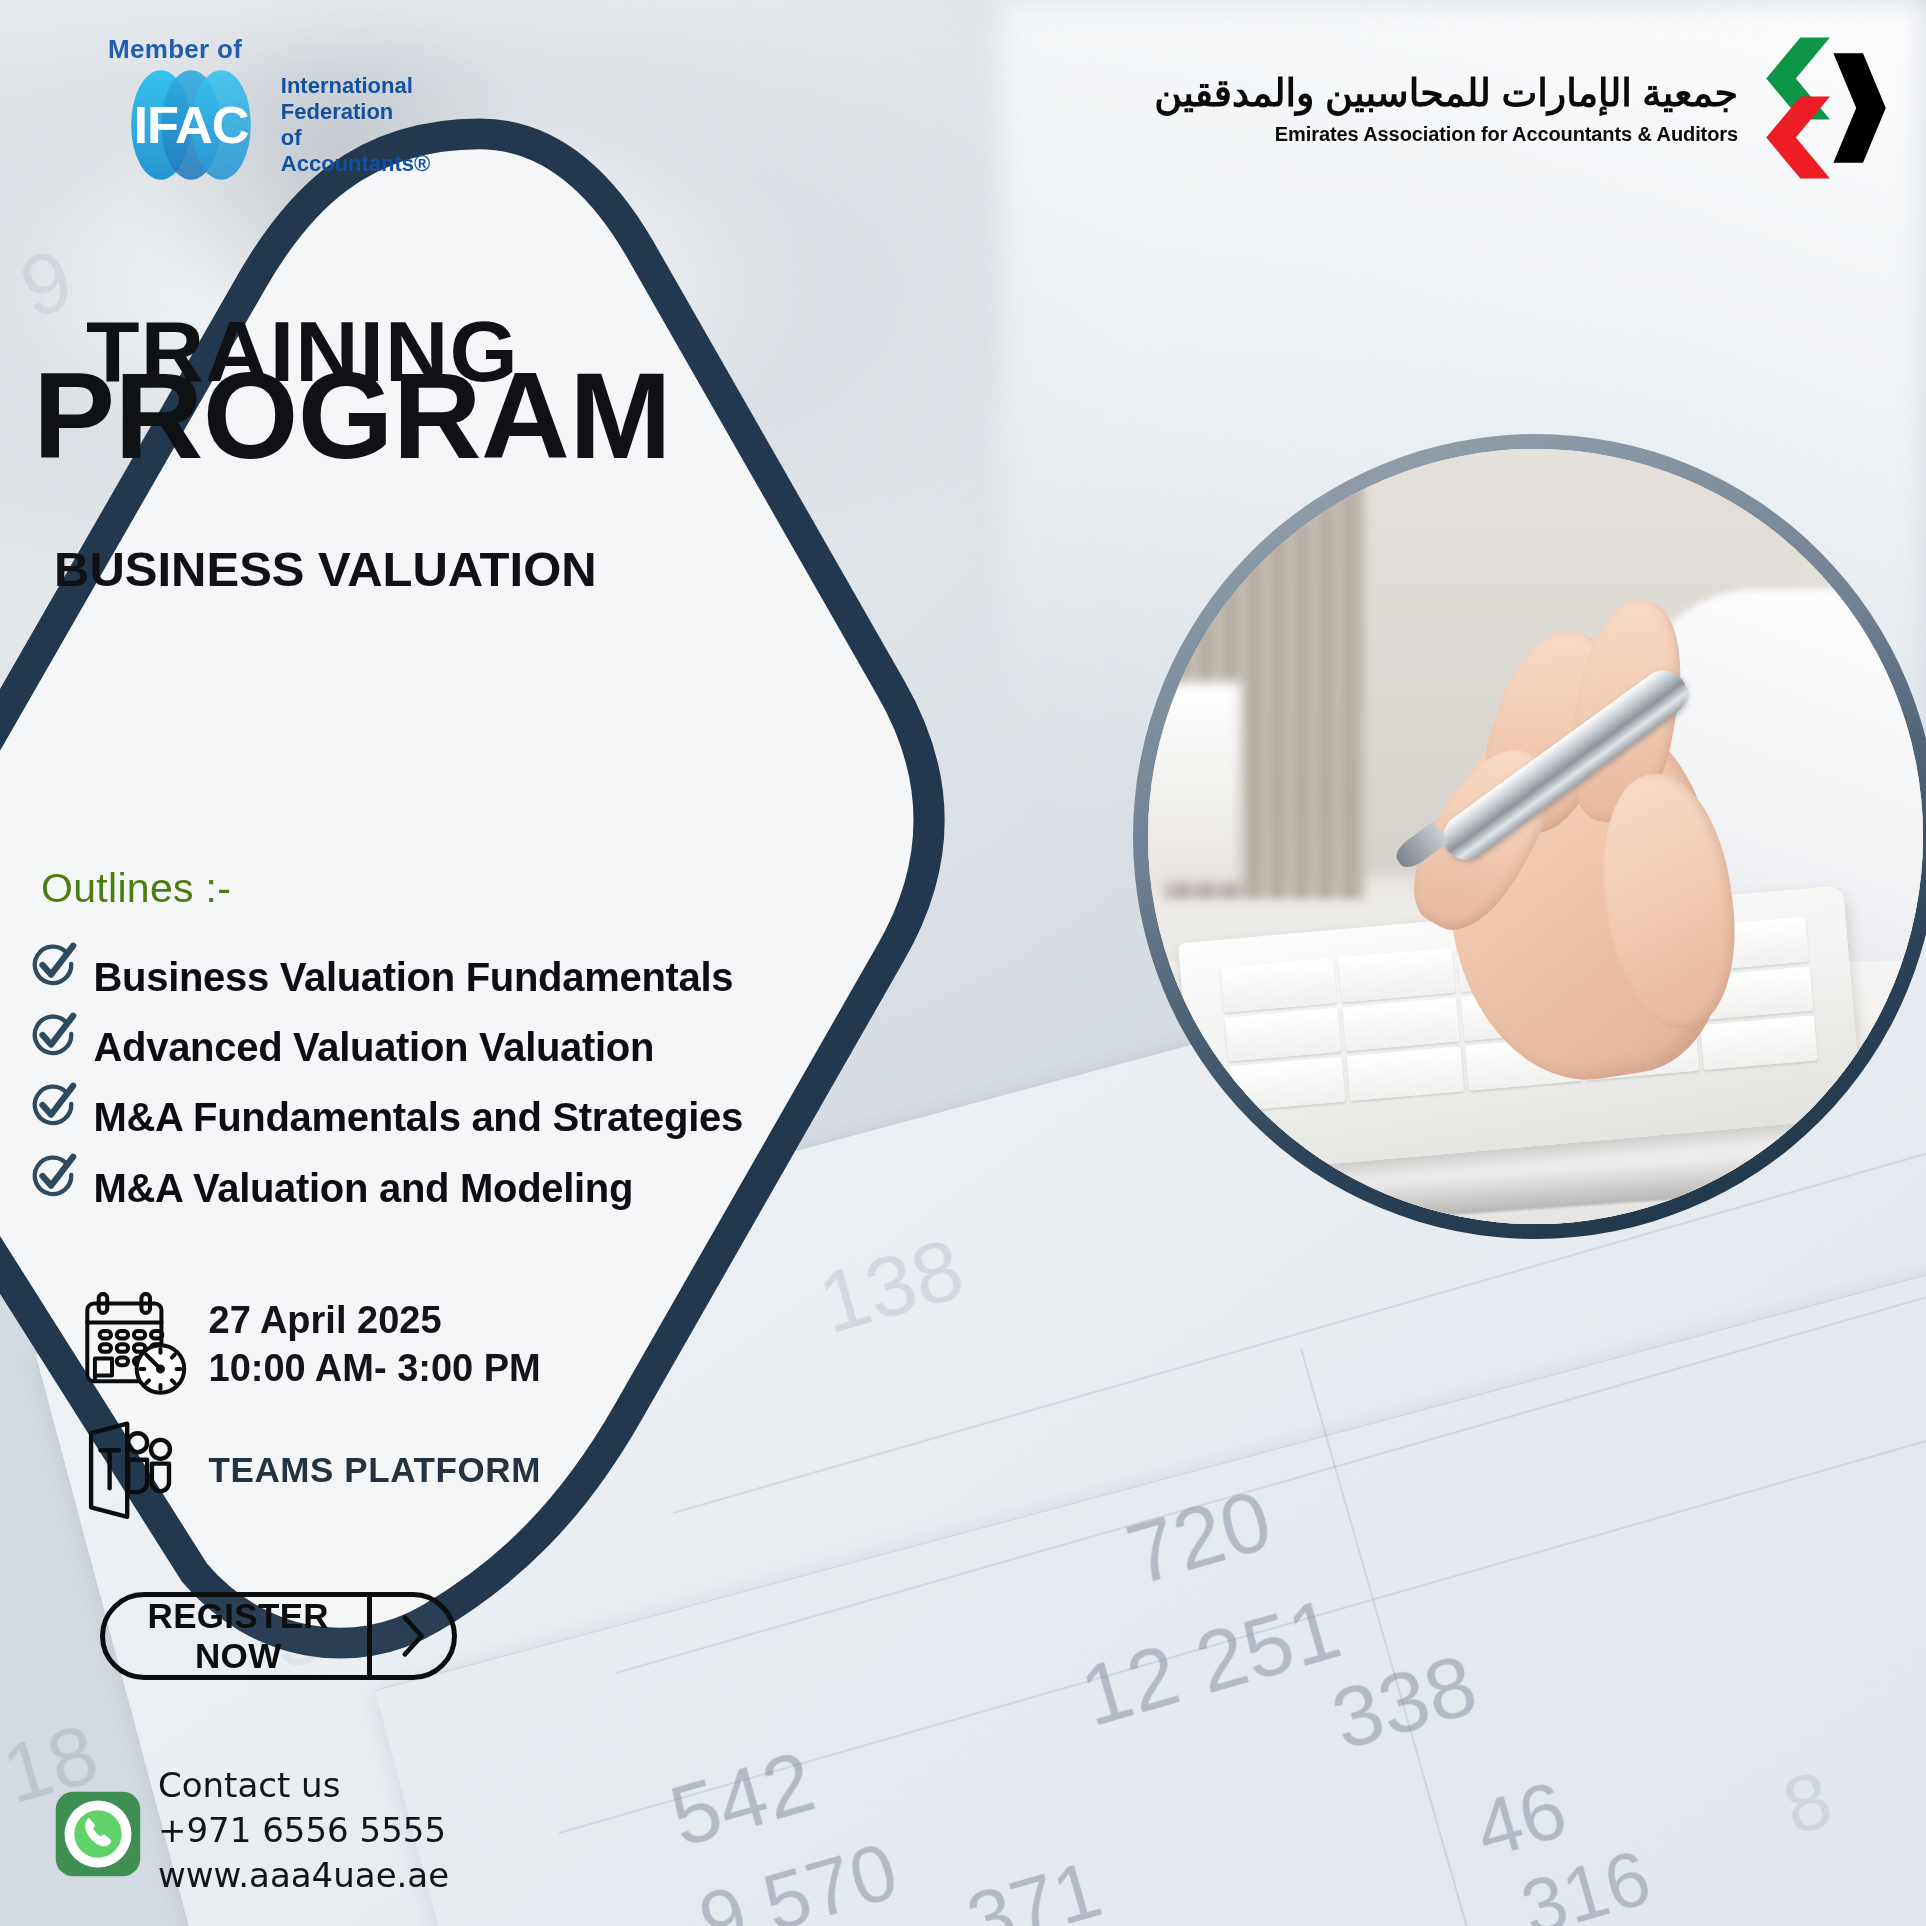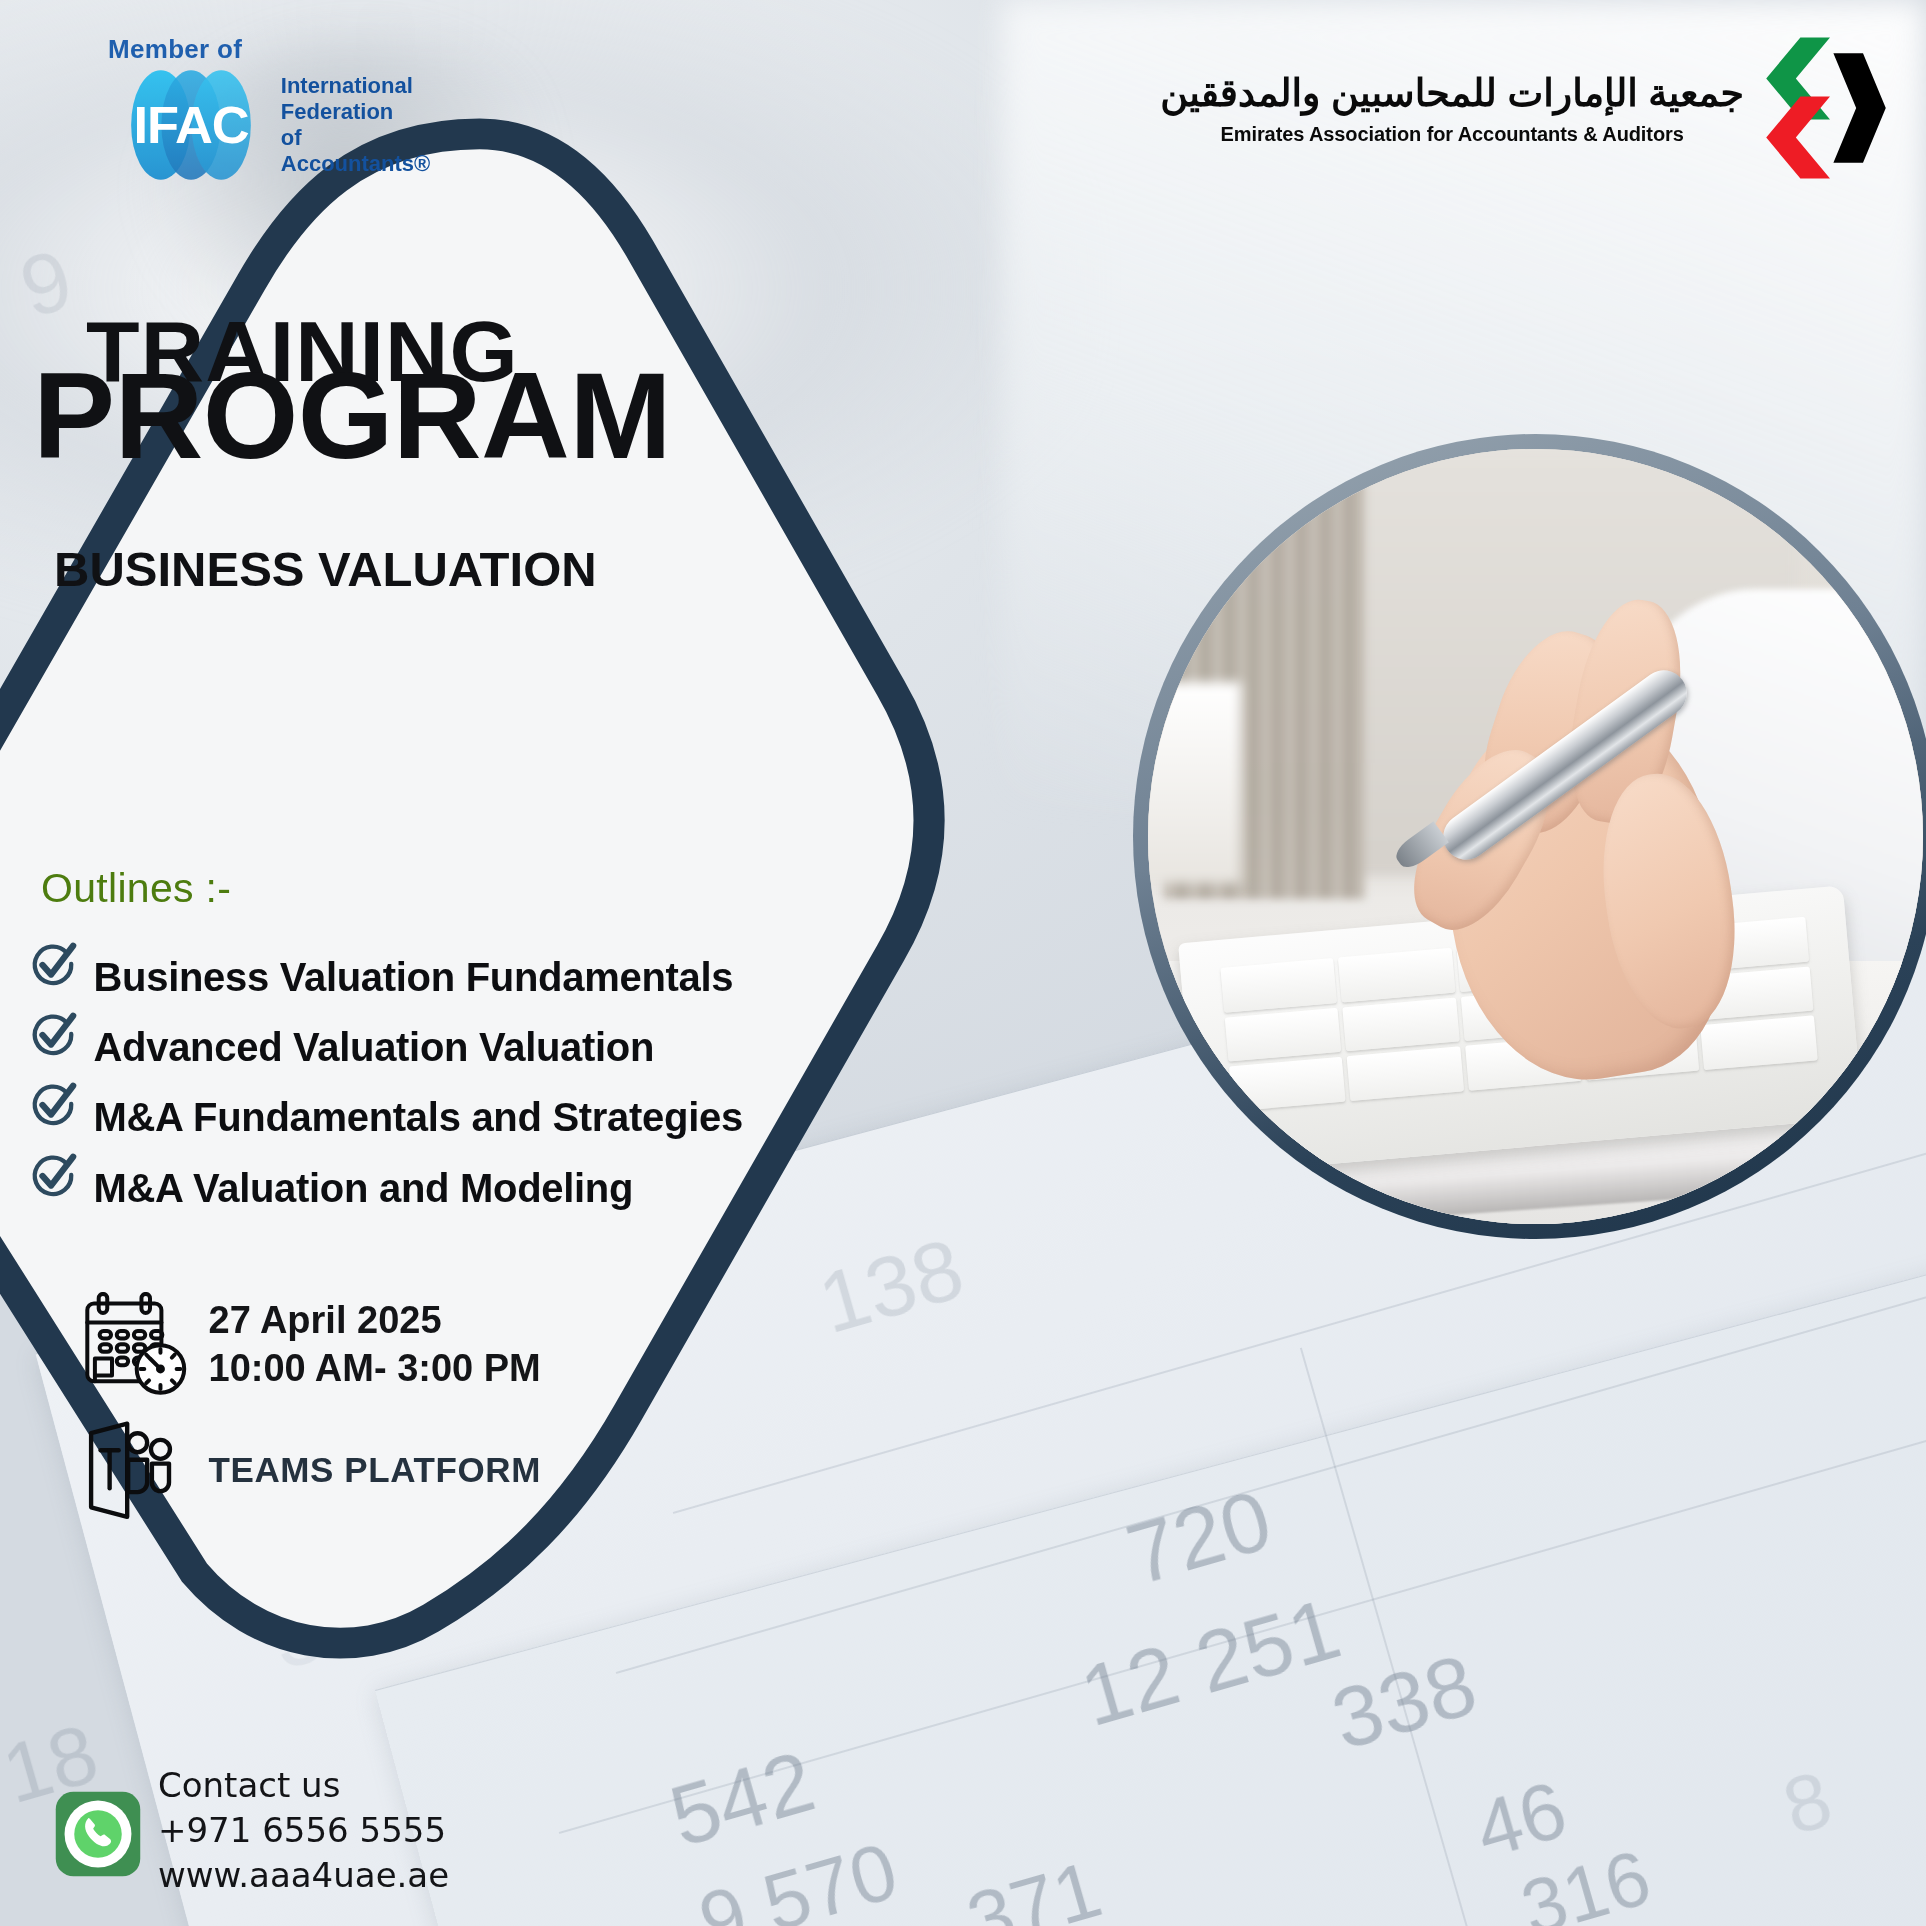--- a/index.html
+++ b/index.html
@@ -394,21 +394,21 @@
     white-space: pre-line;
   }
 
   .eaa-logo {
     position: absolute;
     right: 40px; top: 34px;
     display: flex;
     align-items: center;
     justify-content: flex-end;
   }
-  .eaa-text { text-align: center; margin-right: 22px; }
+  .eaa-text { text-align: right; margin-right: 28px; }
   .eaa-ar {
     font-size: 38px;
     font-weight: 700;
     color: #0a0a0a;
     direction: rtl;
     line-height: 1.25;
     letter-spacing: -0.6px;
   }
   .eaa-en {
     font-size: 20px;
@@ -627,20 +627,29 @@
               <circle cx="67" cy="26" r="10"></circle>
               <path d="M57 44 L77 44 L77 68 A10 10 0 0 1 67 78 L57 78 Z"></path>
               <circle cx="91" cy="33" r="10"></circle>
               <path d="M82 48 L100 48 L100 68 A9 9 0 0 1 91 77 A9 9 0 0 1 82 68 Z"></path>
             </g>
           </svg>
         </span>
         <span class="info-text teams">TEAMS PLATFORM</span>
       </div>
 
+      <div class="register-btn">
+        <span class="register-label">REGISTER NOW</span>
+        <span class="register-div"></span>
+        <span class="register-arrow">
+          <svg viewBox="0 0 40 60" xmlns="http://www.w3.org/2000/svg">
+            <path d="M10 6 L32 30 L10 54" fill="none" stroke="#0c0d0f" stroke-width="6" stroke-linecap="round" stroke-linejoin="round"></path>
+          </svg>
+        </span>
+      </div>
 
     </div>
   </div>
 
   <div class="ifac-logo">
     <div class="ifac-member">Member of</div>
     <div class="ifac-mark-row">
       <span class="ifac-mark">
         <svg viewBox="0 0 290 200" xmlns="http://www.w3.org/2000/svg">
           <defs>

